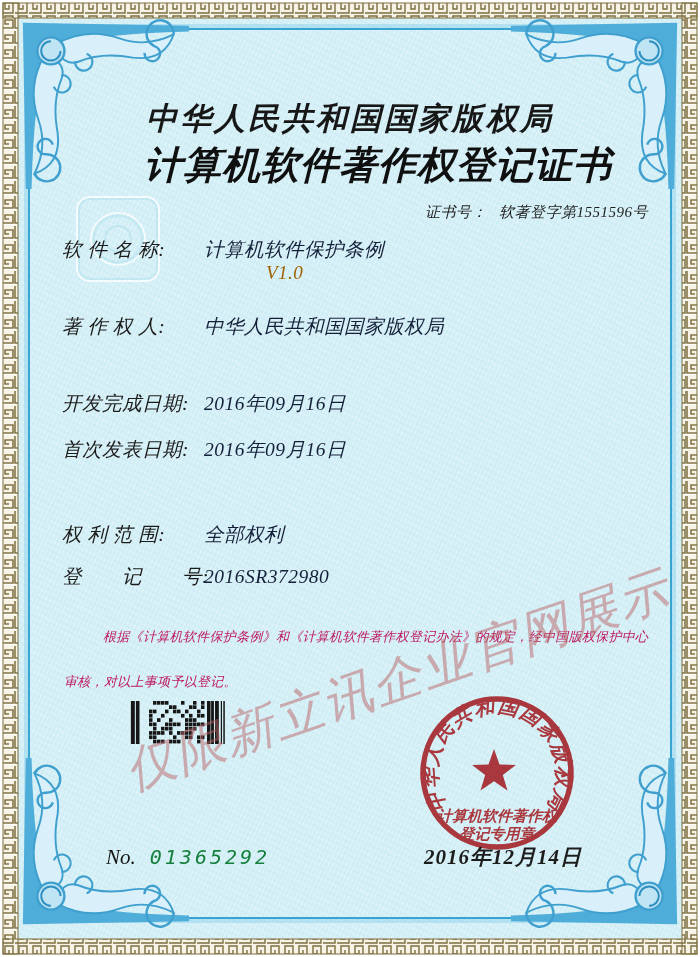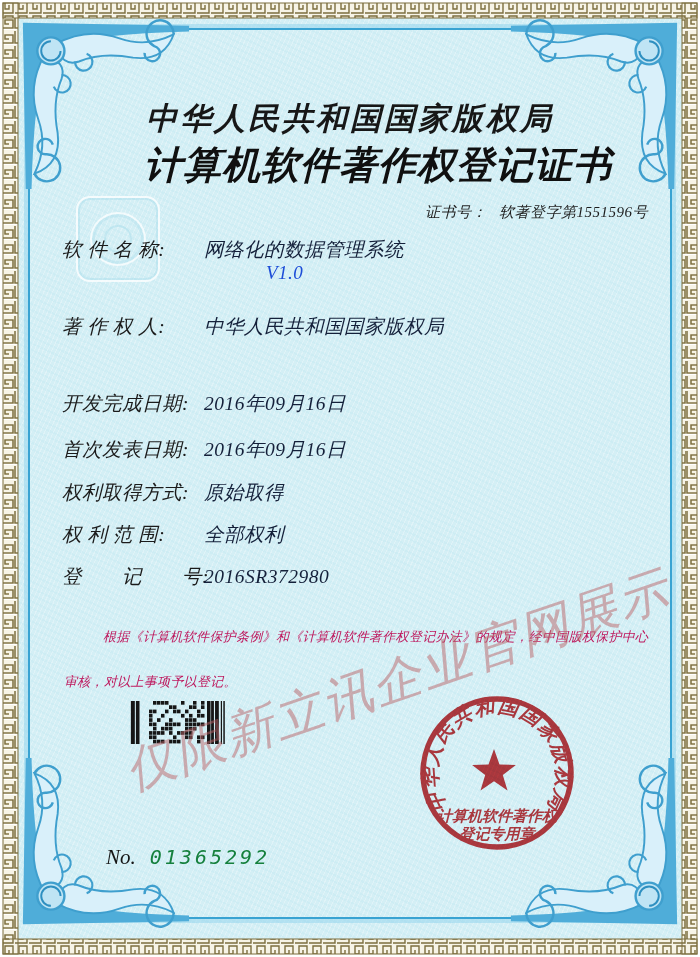--- a/index.html
+++ b/index.html
@@ -37,21 +37,21 @@
   .authority{position:absolute;left:0;top:98px;width:100%;text-align:center;margin:0;
     font-size:31px;font-weight:bold;letter-spacing:3px;color:#171717;z-index:4;}
   .cert-title{position:absolute;left:0;top:140px;width:100%;text-align:center;margin:0;
     font-size:38px;font-weight:bold;letter-spacing:1px;color:#101010;z-index:4;padding-left:28px;}
   .cert-no{position:absolute;right:52px;top:203px;font-size:15px;color:#1d1d1d;z-index:4;letter-spacing:.5px;}
   .cert-no .lbl{margin-right:12px;text-align:center;}
 
   .row{position:absolute;left:62px;z-index:4;color:#1b1b1b;font-size:19.5px;letter-spacing:.5px;white-space:nowrap;}
   .row .lbl{display:inline-block;width:142px;}
   .row .val{color:#14203a;}
-  .val-line2{position:absolute;left:204px;top:26px;font-size:19px;color:#1d4ed8;}
+  .val-line2{position:absolute;left:204px;top:26px;font-size:19px;color:#a16207;}
 
   .statement{position:absolute;left:56px;top:606px;width:594px;z-index:4;margin:8px;
     font-size:13px;line-height:45px;letter-spacing:.3px;color:#be185d;text-indent:39px;}
 
   .barcode{position:absolute;left:127px;top:701px;width:102px;height:43px;z-index:4;}
 
   .watermark{position:absolute;left:116px;top:742px;z-index:6;white-space:nowrap;
     font-size:50px;letter-spacing:2px;color:rgba(186,100,104,.5);
     transform:rotate(-19deg);transform-origin:left top;font-family:"Liberation Sans","DejaVu Sans",sans-serif;}
 
@@ -124,34 +124,31 @@
   </div>
 
   <h1 class="authority">中华人民共和国国家版权局</h1>
   <h2 class="cert-title">计算机软件著作权登记证书</h2>
 
   <div class="cert-no">
     <span class="lbl">证书号：</span><span class="val">软著登字第1551596号</span>
   </div>
 
   <div class="row" style="top:236px;">
-    <span class="lbl">软 件 名 称:</span><span class="val">网络化的数据管理系统</span>
+    <span class="lbl">软 件 名 称:</span><span class="val">计算机软件保护条例</span>
     <span class="val-line2">V1.0</span>
   </div>
   <div class="row" style="top:313px;">
     <span class="lbl">著 作 权 人:</span><span class="val">中华人民共和国国家版权局</span>
   </div>
   <div class="row" style="top:390px;">
     <span class="lbl">开发完成日期:</span><span class="val">2016年09月16日</span>
   </div>
   <div class="row" style="top:436px;">
     <span class="lbl">首次发表日期:</span><span class="val">2016年09月16日</span>
-  </div>
-  <div class="row" style="top:479px;">
-    <span class="lbl">权利取得方式:</span><span class="val">原始取得</span>
   </div>
   <div class="row" style="top:521px;">
     <span class="lbl">权 利 范 围:</span><span class="val">全部权利</span>
   </div>
   <div class="row" style="top:563px;">
     <span class="lbl">登　　记　　号:</span><span class="val">2016SR372980</span>
   </div>
 
   <p class="statement">根据《计算机软件保护条例》和《计算机软件著作权登记办法》的规定，经中国版权保护中心审核，对以上事项予以登记。</p>
 
@@ -230,20 +227,21 @@
       <rect x="74" y="12.899999999999999" width="3.5" height="3.7" fill="#161616"></rect>
       <rect x="74" y="21.5" width="3.5" height="3.7" fill="#161616"></rect>
       <rect x="74" y="34.4" width="3.5" height="3.7" fill="#161616"></rect>
       <rect x="80" y="0" width="3.53411003947258" height="43" fill="#161616"></rect>
       <rect x="84.0854797065258" y="0" width="2.8357253074645996" height="43" fill="#161616"></rect>
       <rect x="88.03309866786003" y="0" width="3.7958502769470215" height="43" fill="#161616"></rect>
       <rect x="93.79412171244621" y="0" width="1.2230010032653809" height="43" fill="#161616"></rect>
       <rect x="96.31763669848442" y="0" width="1.488240361213684" height="43" fill="#161616"></rect>
     </svg>
 
+  <div class="issue-date">2016年12月14日</div>
 
   <svg class="seal" viewBox="0 0 170 170">
     <g opacity="0.9">
       <circle cx="85" cy="85" r="74" fill="none" stroke="#c5262c" stroke-width="5.5"></circle>
       <defs>
           <path id="sealArc" d="M 37.7,121.9 A 60,60 0 1 1 132.3,121.9" fill="none"></path>
         </defs>
       <text font-size="20" fill="#c5262c" letter-spacing="1.8" font-weight="bold">
         <textPath href="#sealArc" startOffset="50%" text-anchor="middle">中华人民共和国国家版权局</textPath>
       </text>

